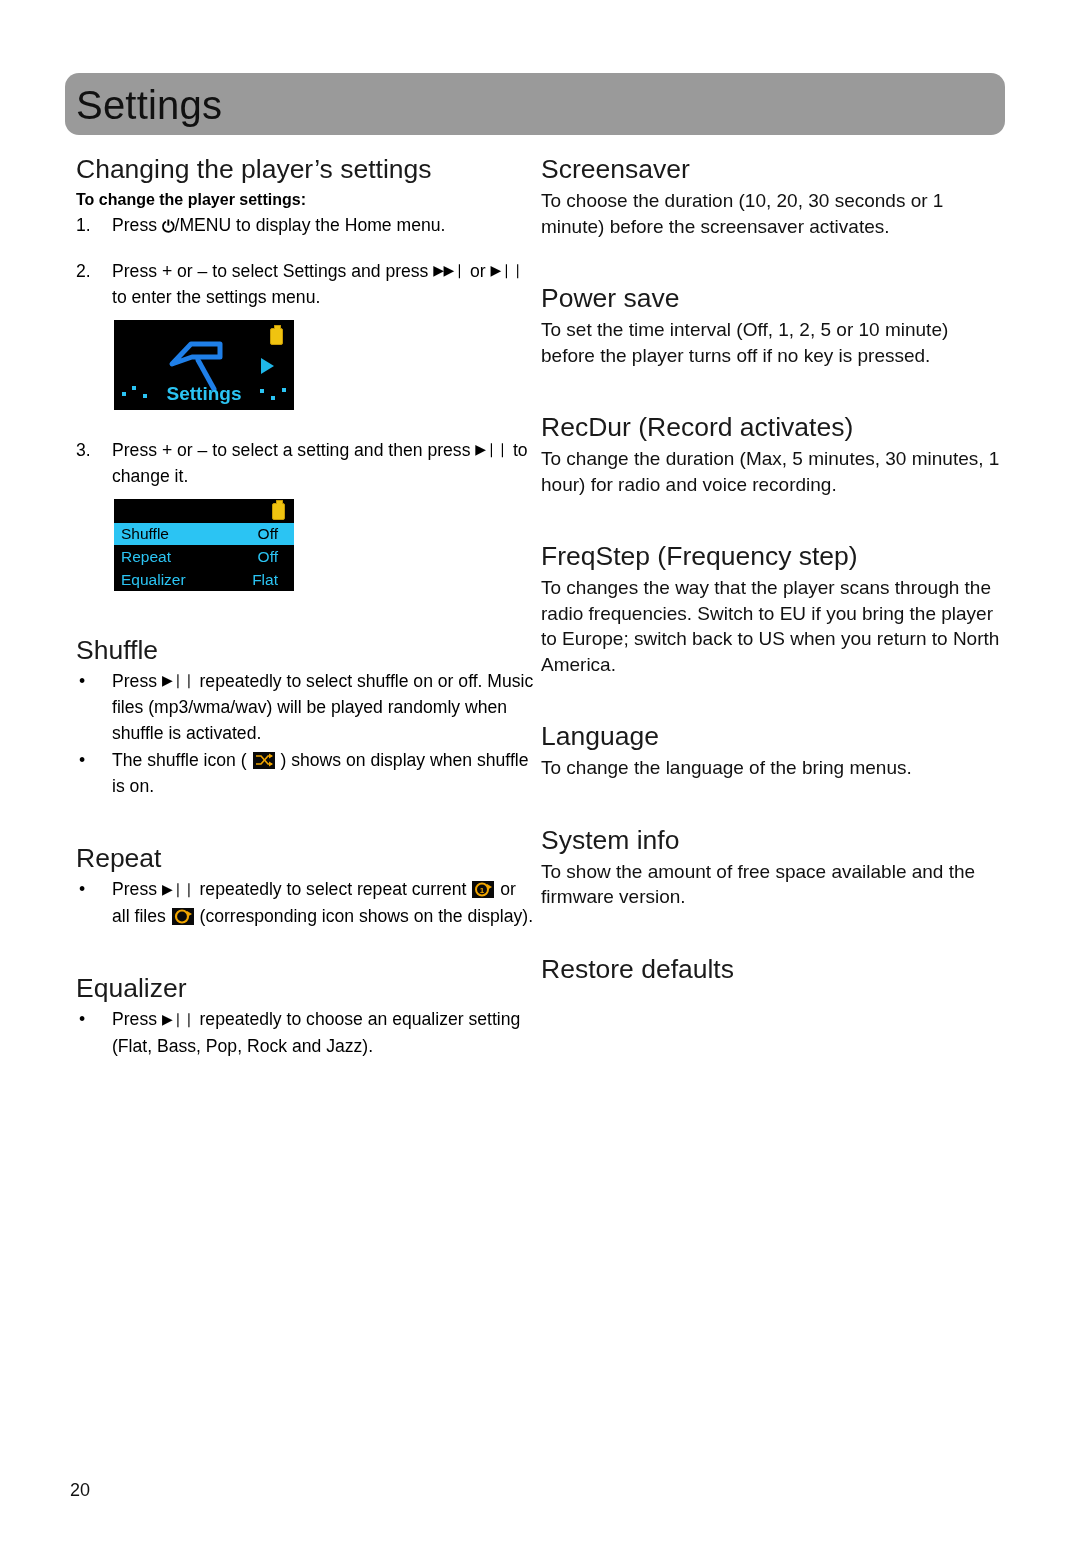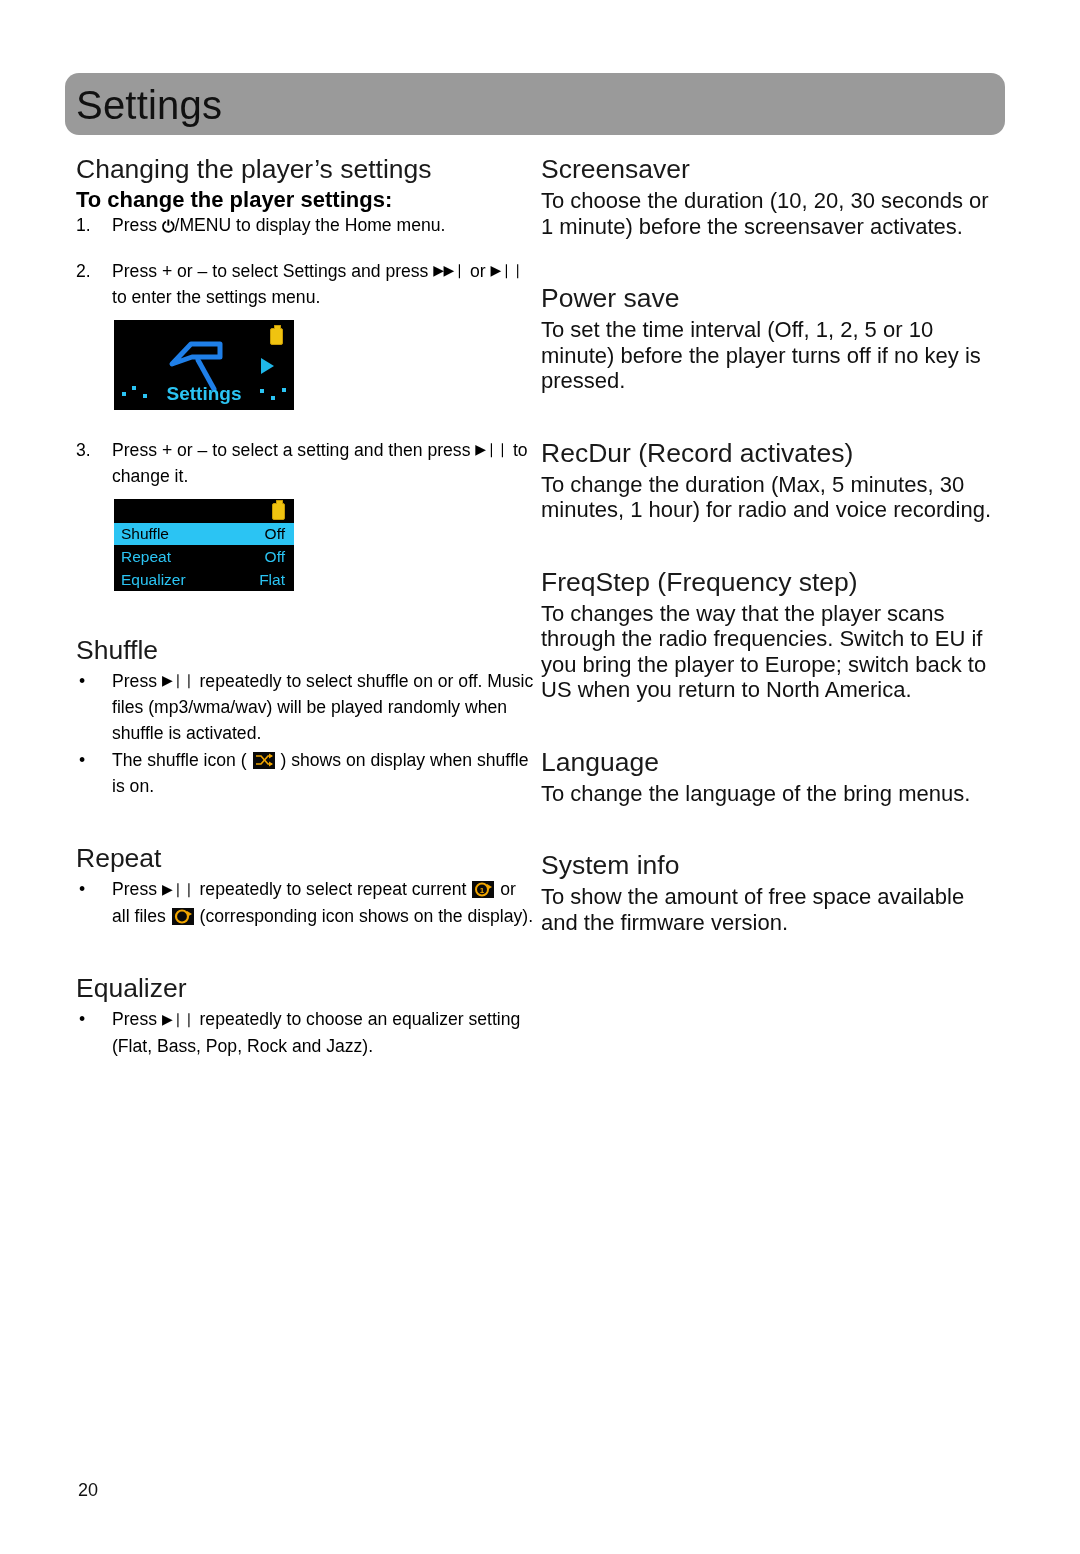--- a/index.html
+++ b/index.html
@@ -48,28 +48,28 @@
   h2.section {
     font-size: 26.5px;
     font-weight: 400;
     margin: 0 0 2px 0;
     line-height: 34px;
     color: #1a1a1a;
   }
   h2.section.gap { margin-top: 42px; }
 
   .subhead {
-    font-size: 22px;
+    font-size: 16px;
     font-weight: bold;
     margin: 2px 0 1px 0;
     line-height: 23px;
   }
 
   p.body {
-    font-size: 22px;
+    font-size: 19px;
     line-height: 25.5px;
     margin: 0 0 0 0;
     color: #111111;
   }
   p.body.pad { margin-bottom: 14px; }
 
   
   .step {
     display: flex;
     font-size: 17.6px;
@@ -187,40 +187,40 @@
   .row {
     position: absolute;
     left: 0; right: 0;
     height: 22px;
     display: flex;
     align-items: center;
     font-size: 15.5px;
     font-family: "Liberation Sans", sans-serif;
   }
   .row .lbl   { padding-left: 7px; flex: 1 1 auto; }
-  .row .val   { padding-right: 9px; }
+  .row .val   { padding-right: 16px; }
   .row.sel    { background: #2bc4f3; color: #000000; }
   .row.norm   { color: #2bc4f3; }
 
   
   .chip {
     display: inline-block;
     width: 22px;
     height: 17px;
     background: #0a0a0a;
     vertical-align: -3px;
     position: relative;
     margin: 0 1px;
   }
   .chip svg { position: absolute; left: 0; top: 0; }
 
   
   .page-num {
     position: absolute;
-    left: 78px;
+    left: 70px;
     top: 1480px;
     font-size: 18px;
     color: #111111;
   }
 </style>
 </head>
 <body>
 
 <div class="header-bar"></div>
 <div class="header-title">Settings</div>
@@ -341,16 +341,17 @@
 
   <h2 class="section gap">FreqStep (Frequency step)</h2>
   <p class="body pad">To changes the way that the player scans through the radio frequencies. Switch to EU if you bring the player to Europe; switch back to US when you return to North America.</p>
 
   <h2 class="section gap">Language</h2>
   <p class="body pad">To change the language of the bring menus.</p>
 
   <h2 class="section gap">System info</h2>
   <p class="body pad">To show the amount of free space available and the firmware version.</p>
 
+  <h2 class="section gap">Restore defaults</h2>
 
 </div>
 
 <div class="page-num">20</div>
 
 </body></html>

